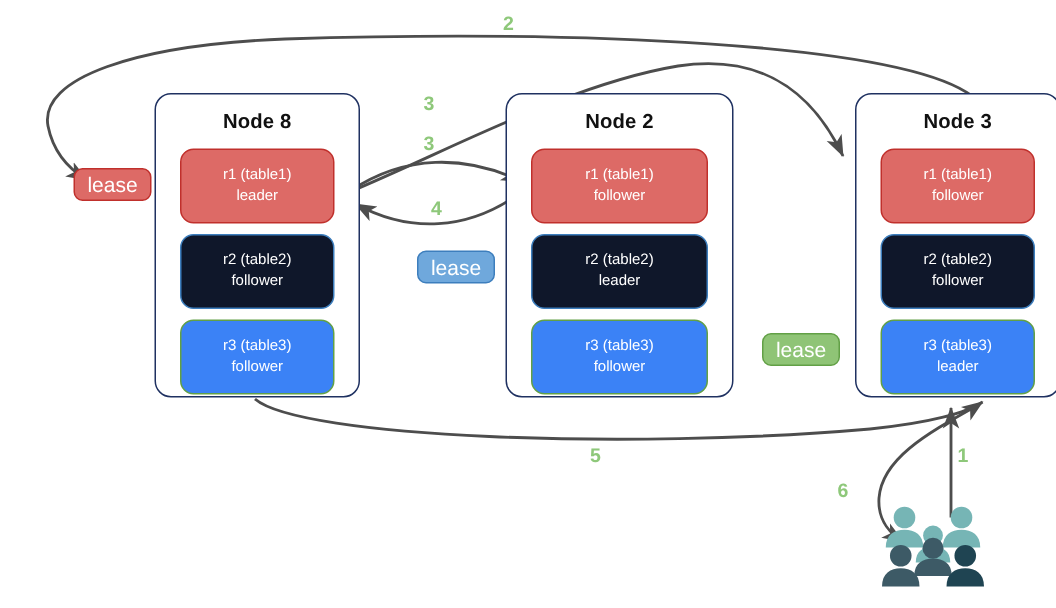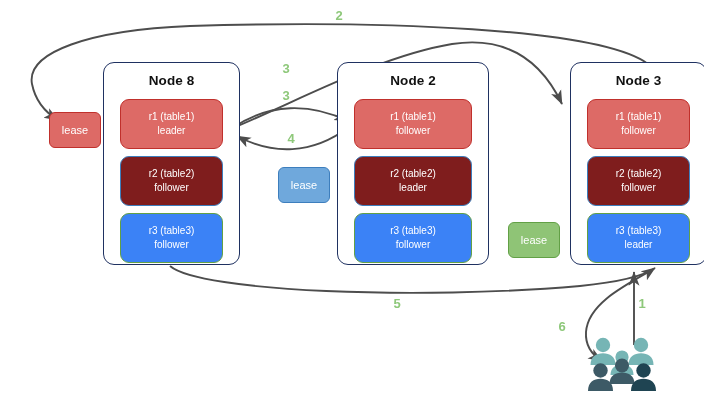--- a/index.html
+++ b/index.html
@@ -55,32 +55,32 @@
     flex-direction: column;
     align-items: center;
     justify-content: center;
     color: #ffffff;
     font-size: 10px;
     line-height: 14px;
     text-align: center;
   }
   .replica .l1, .replica .l2 { display: block; }
   .rep-red   { background: #dd6a66; border: 1.6px solid #c0302c; }
-  .rep-blue  { background: #7f1d1d; border: 1.6px solid #3d7ebd; }
+  .rep-blue  { background: #0f172a; border: 1.6px solid #3d7ebd; }
   .rep-green { background: #3b82f6; border: 1.6px solid #62a046; }
   .lease {
     position: absolute;
     box-sizing: border-box;
-    height: 36px;
+    height: 22px;
     border-radius: 6px;
     display: flex;
     align-items: center;
     justify-content: center;
     color: #ffffff;
-    font-size: 11px;
+    font-size: 14px;
   }
   .lease-red   { background: #dd6a66; border: 1.6px solid #c0302c; }
   .lease-blue  { background: #6fa8dc; border: 1.6px solid #3d7ebd; }
   .lease-green { background: #8fc476; border: 1.6px solid #62a046; }
   .edge-label {
     position: absolute;
     font-size: 13px;
     font-weight: bold;
     color: #8ec87a;
     text-align: center;

